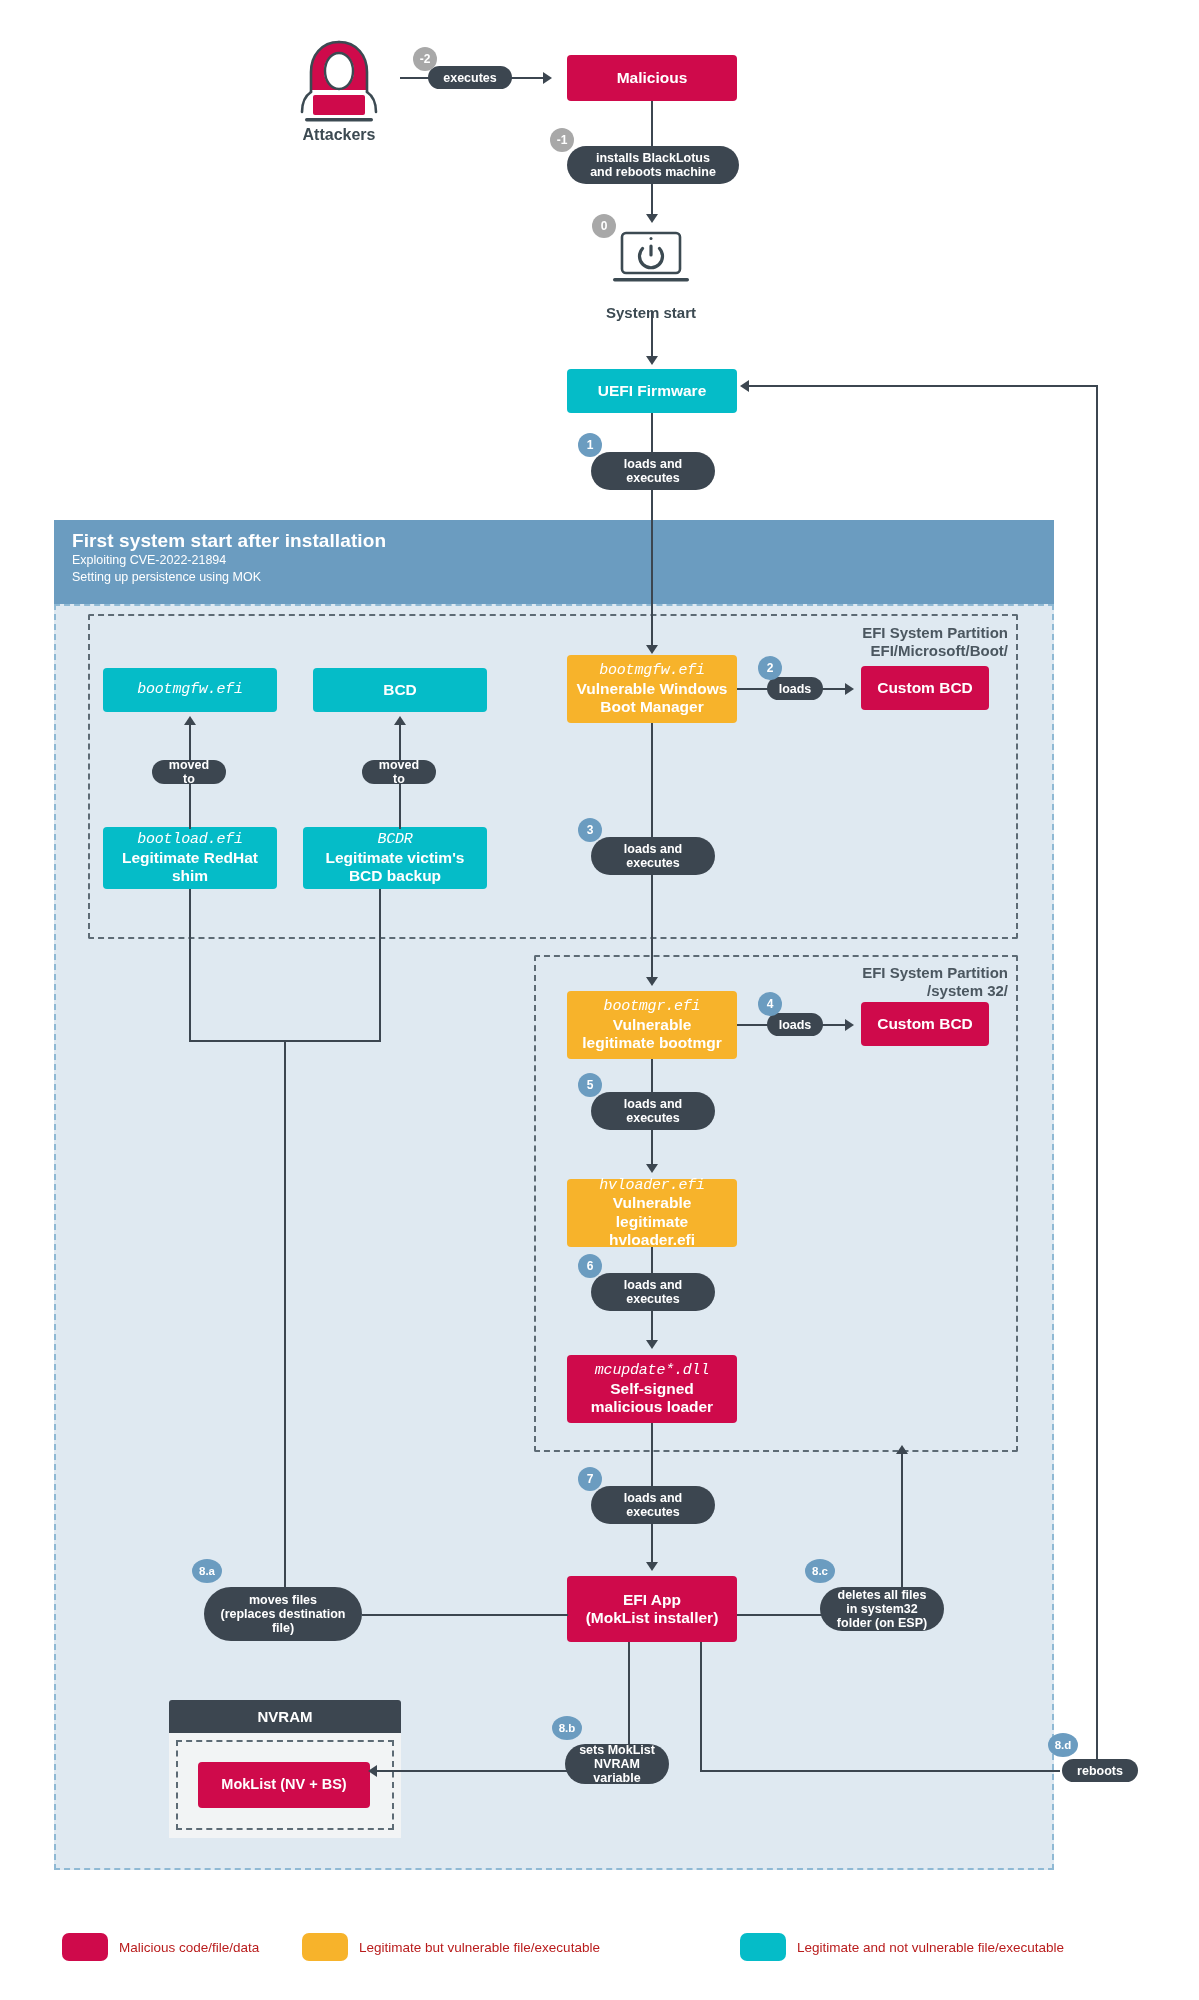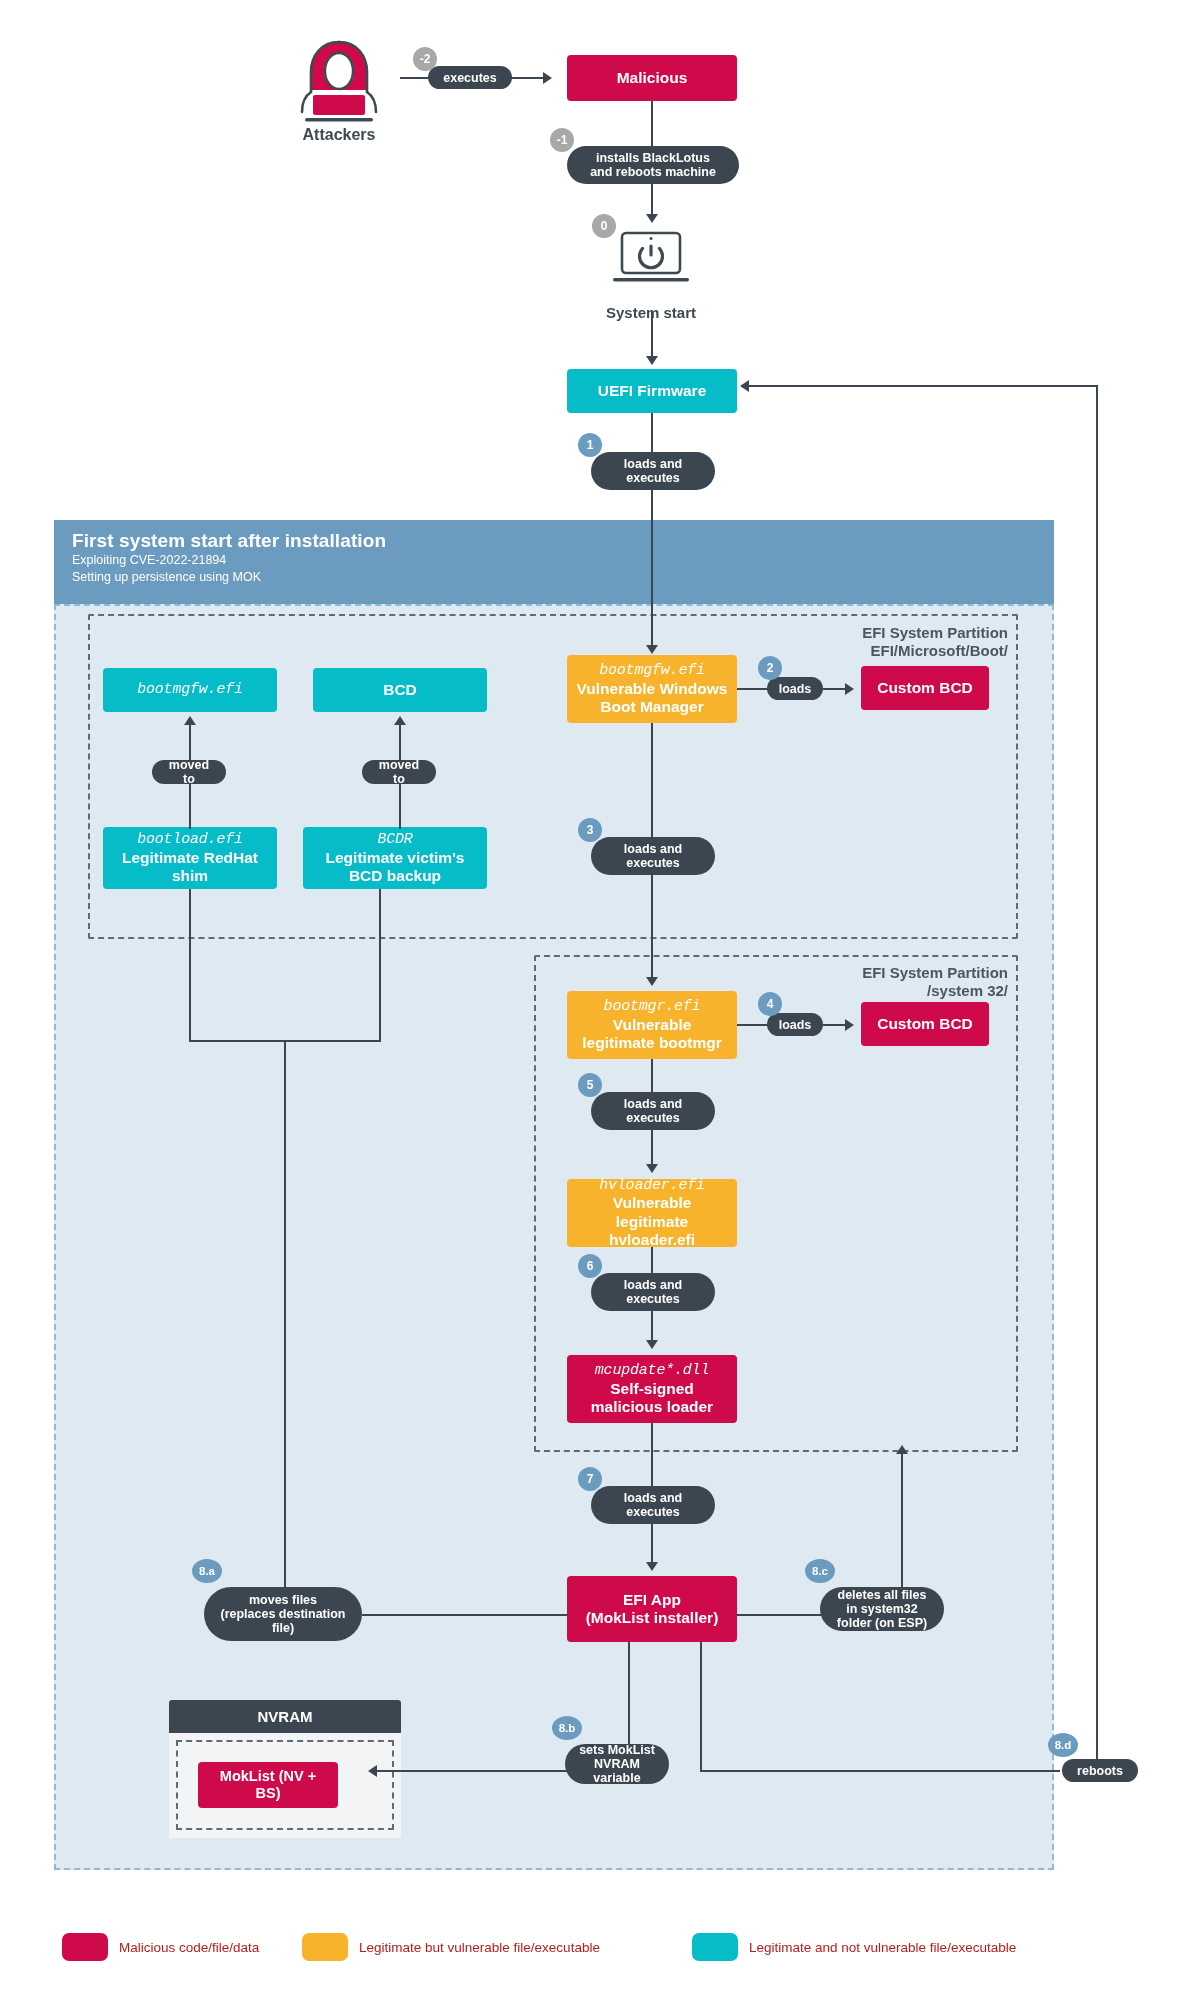--- a/index.html
+++ b/index.html
@@ -310,32 +310,32 @@
   <div class="step blue wide" style="left:552px; top:1716px;">8.b</div>
 
   <div class="ln lnv" style="left:700px; top:1642px; height:128px;"></div>
   <div class="ln lnh" style="left:700px; top:1770px; width:360px;"></div>
   <div class="pill" style="left:1062px; top:1759px; width:76px; height:23px;">reboots</div>
   <div class="step blue wide" style="left:1048px; top:1733px;">8.d</div>
 
   <div id="nvram-title" style="left:169px; top:1700px; width:232px; height:33px;">NVRAM</div>
   <div id="nvram-body" style="left:169px; top:1733px; width:232px; height:105px;"></div>
   <div id="nvram-inner" style="left:176px; top:1740px; width:218px; height:90px;"></div>
-  <div class="node red" style="left:198px; top:1762px; width:140px; height:46px; font-size:14.5px;">
+  <div class="node red" style="left:198px; top:1762px; width:172px; height:46px; font-size:14.5px;">
     <span>MokList (NV + BS)</span>
   </div>
 
   <div id="legend" style="left:62px; top:1932px; width:1080px; height:30px;">
     <div class="lg-item" style="width:240px;">
       <div class="lg-sw" style="background:#cf0a4b;"></div>
       <div class="lg-tx">Malicious code/file/data</div>
     </div>
     <div class="lg-item" style="width:390px;">
       <div class="lg-sw" style="background:#f7b32b;"></div>
       <div class="lg-tx">Legitimate but vulnerable file/executable</div>
     </div>
-    <div class="lg-item" style="width:420px;">
+    <div class="lg-item" style="width:420px;justify-content:center;">
       <div class="lg-sw" style="background:#05bcc8;"></div>
       <div class="lg-tx">Legitimate and not vulnerable file/executable</div>
     </div>
   </div>
 
 </div>
 
 </body></html>

